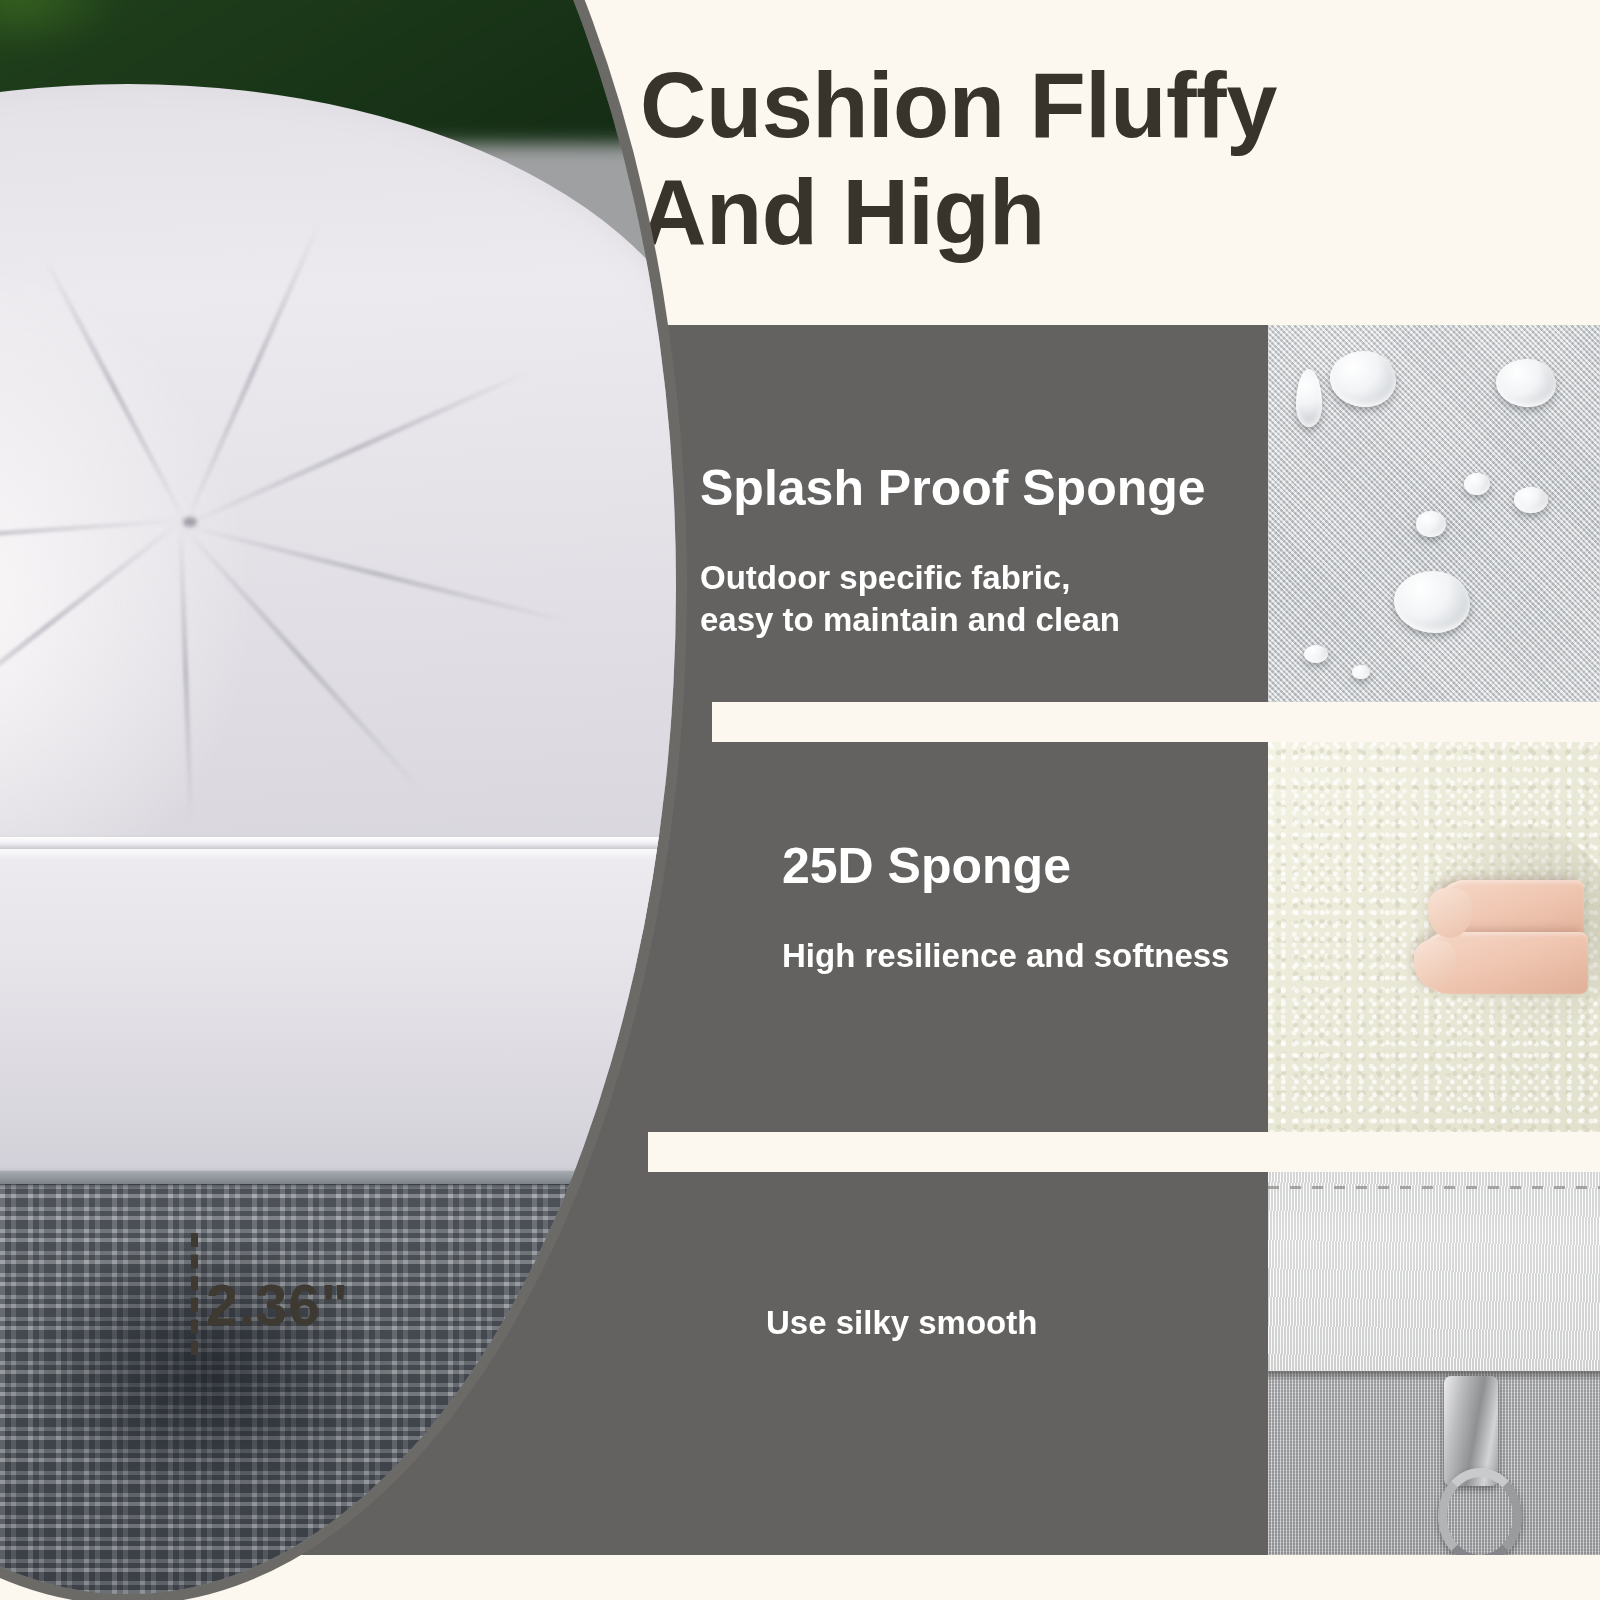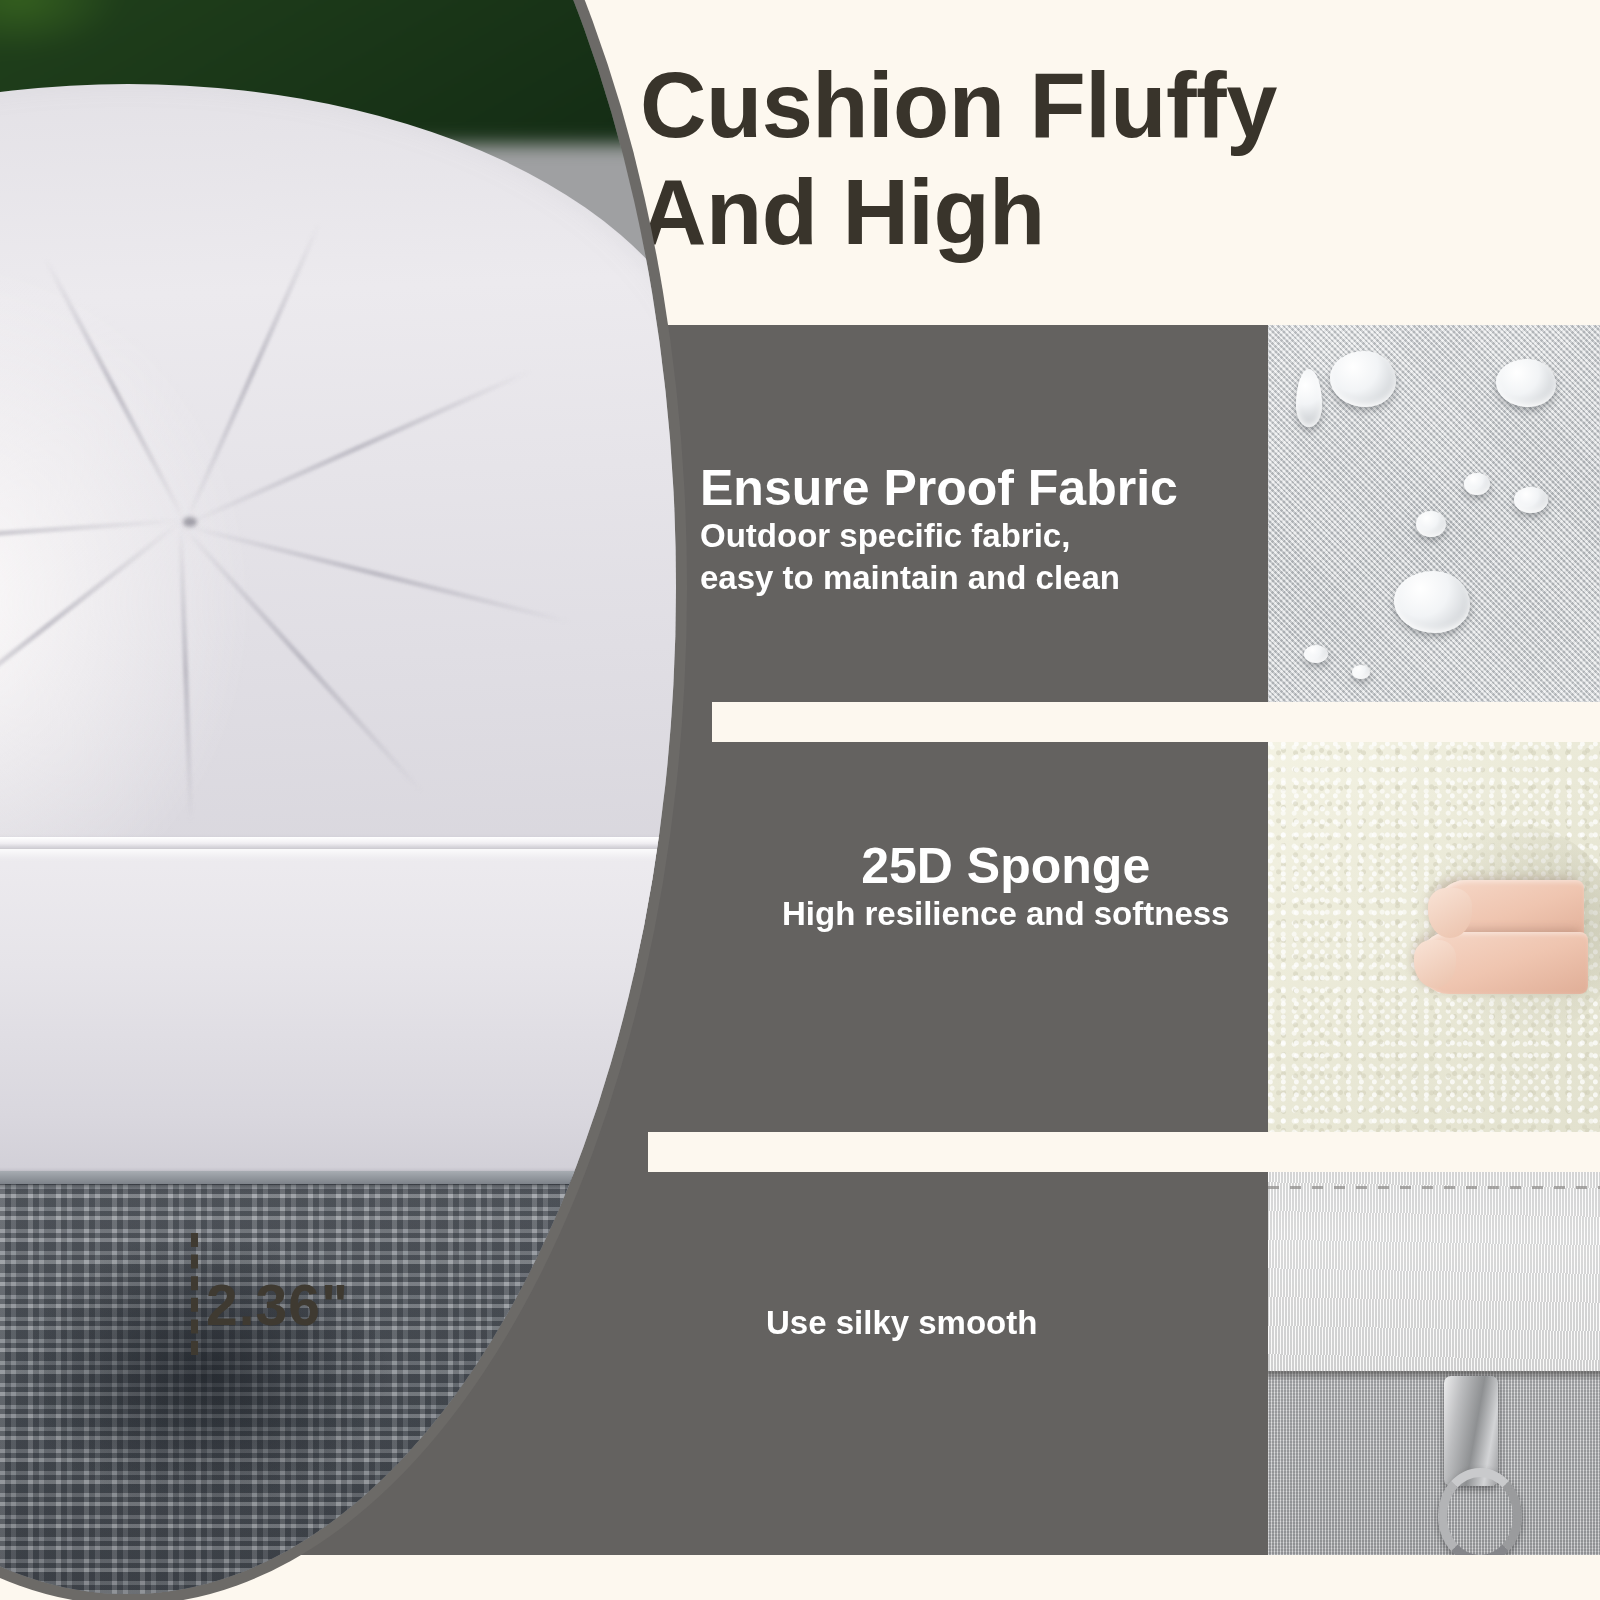--- a/index.html
+++ b/index.html
@@ -98,25 +98,25 @@
       border-radius:50%;box-shadow:0 3px 6px rgba(40,40,42,.4);}
 
   
   .divider{position:absolute;background:#FDF8EF;z-index:5;}
   #div1{left:712px;top:702px;width:888px;height:40px;}
   #div2{left:648px;top:1132px;width:952px;height:40px;}
 
   
   .feature{position:absolute;z-index:6;color:#FFFFFF;}
   .feat-title{font-size:50px;font-weight:bold;line-height:1.05;white-space:nowrap;}
-  .feat-body{font-size:33px;font-weight:bold;line-height:1.30;}
+  .feat-body{font-size:33px;font-weight:bold;line-height:1.30;margin-top:42px;}
   .feat-body span{display:block;}
 
   #feature1{left:700px;top:462px;}
-  #feature2{left:782px;top:840px;text-align:center;}
+  #feature2{left:782px;top:840px;}
   #feature3{left:766px;top:1242px;}
   #feature3 .feat-body{margin-top:60px;}
 
   
   .photo-circle{
     position:absolute;left:-420px;top:-420px;width:1096px;height:2014px;
     border-radius:50%;
     overflow:hidden;
     background:#9FA0A2;
     box-shadow:0 0 0 11px #6C6A67;
@@ -238,21 +238,21 @@
   <div class="divider" id="div1"></div>
   <div class="divider" id="div2"></div>
 
   <div class="header-band"></div>
   <div class="title">
     <span>Cushion Fluffy</span>
     <span class="l2">And High</span>
   </div>
 
   <div class="feature" id="feature1">
-    <div class="feat-title">Ensure Proof Fabric</div>
+    <div class="feat-title">Splash Proof Sponge</div>
     <div class="feat-body">
       <span>Outdoor specific fabric,</span>
       <span>easy to maintain and clean</span>
     </div>
   </div>
 
   <div class="feature" id="feature2">
     <div class="feat-title">25D Sponge</div>
     <div class="feat-body">
       <span>High resilience and softness</span>

